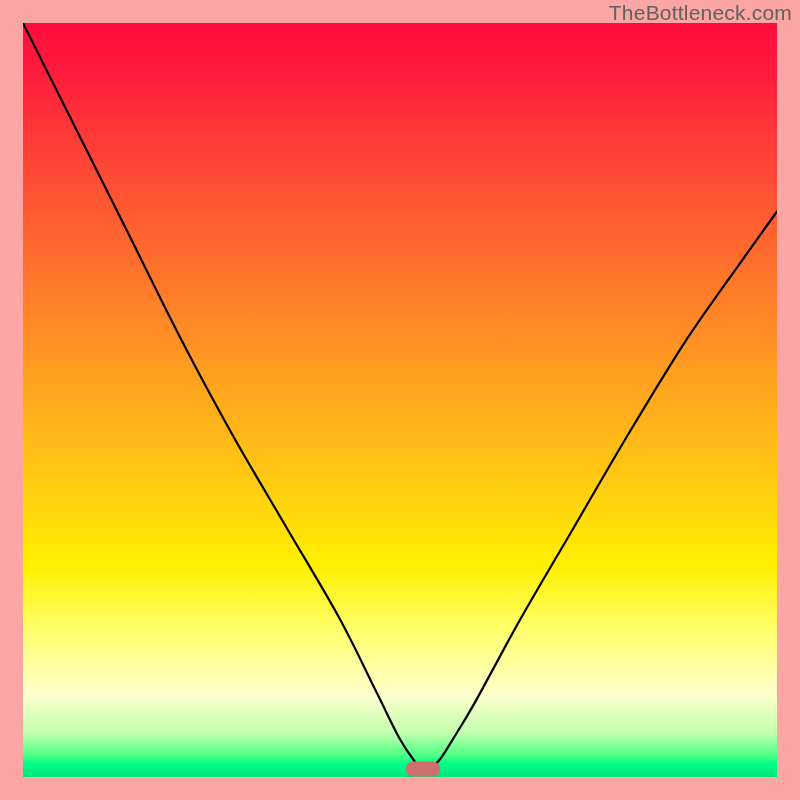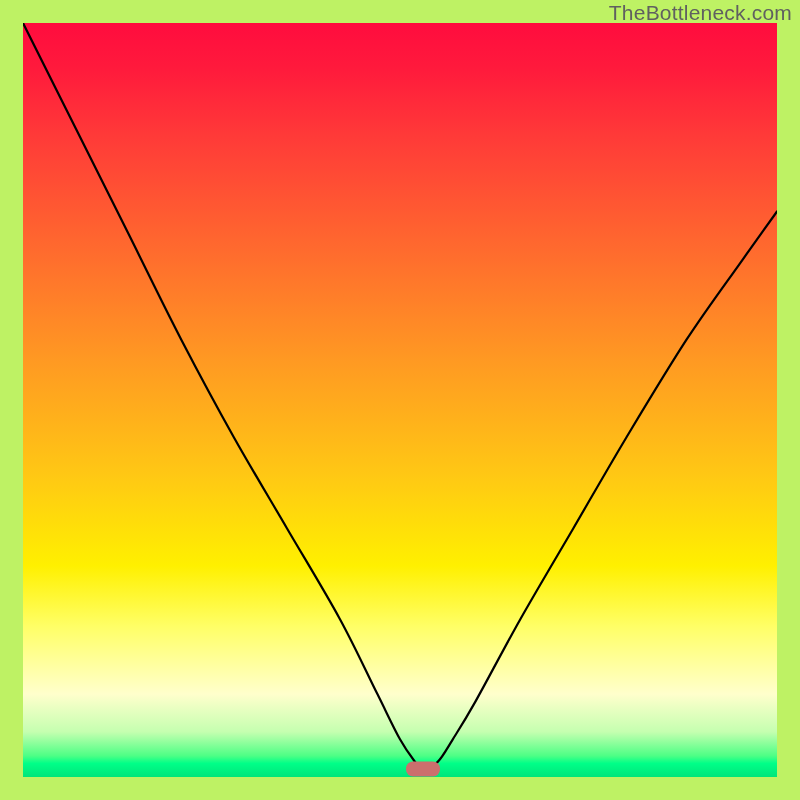--- a/index.html
+++ b/index.html
@@ -7,21 +7,21 @@
     padding: 0;
     width: 800px;
     height: 800px;
     background: #000;
     overflow: hidden;
     font-family: Arial, Helvetica, sans-serif;
   }
   .frame {
     position: absolute;
     inset: 0;
-    background: #bef264;
+    background: #fca5a5;
   }
   .plot-area {
     position: absolute;
     left: 23px;
     top: 23px;
     width: 754px;
     height: 754px;
     overflow: hidden;
   }
   .gradient {

